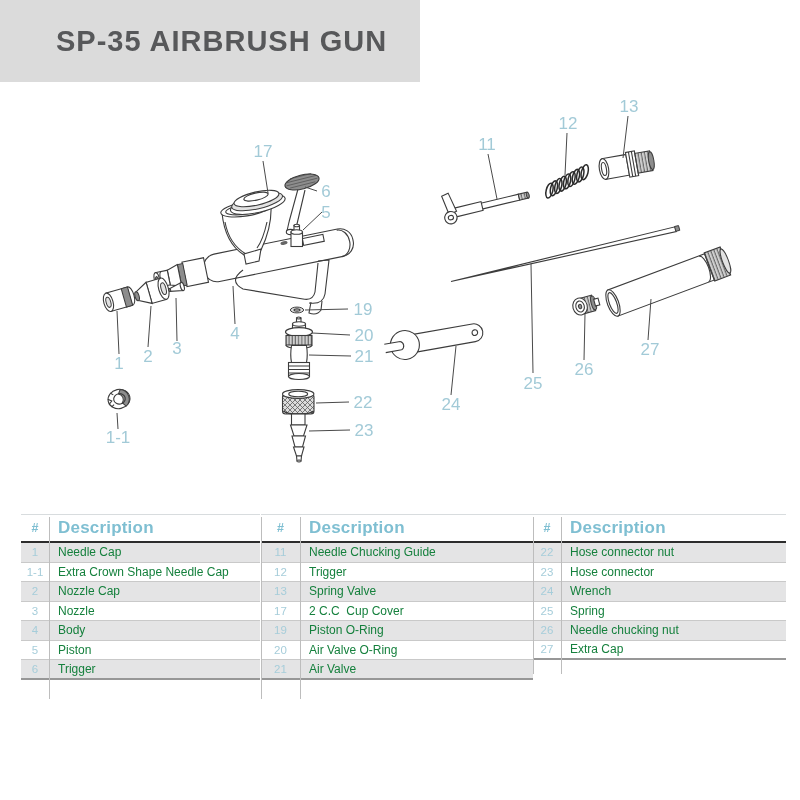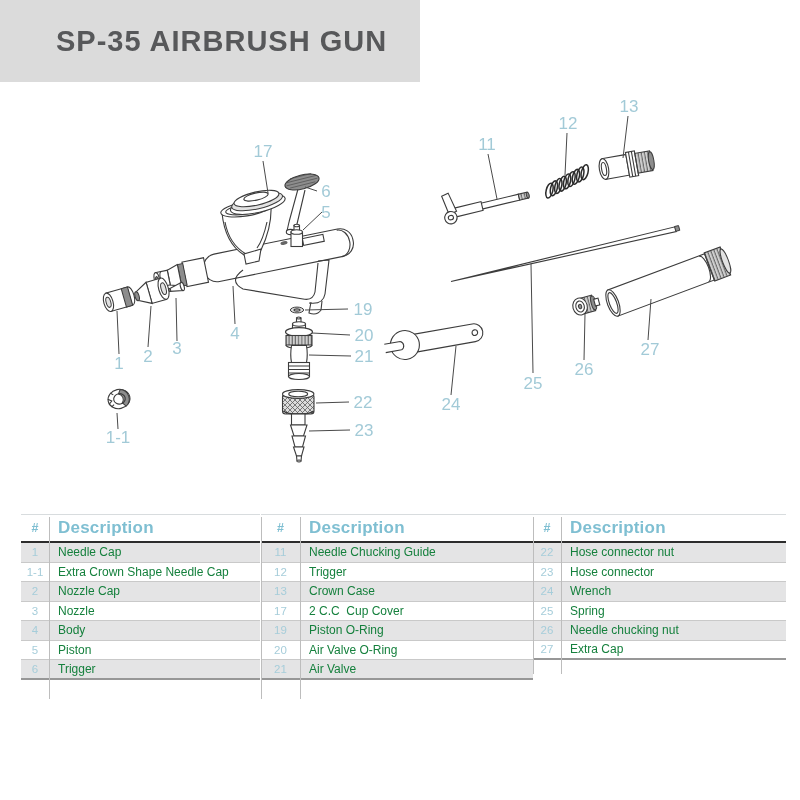--- a/index.html
+++ b/index.html
@@ -335,21 +335,21 @@
     <div class="trow g">
       <span class="td-num">11</span>
       <span class="td-desc">Needle Chucking Guide</span>
     </div>
     <div class="trow">
       <span class="td-num">12</span>
       <span class="td-desc">Trigger</span>
     </div>
     <div class="trow g">
       <span class="td-num">13</span>
-      <span class="td-desc">Crown Case</span>
+      <span class="td-desc">Spring Valve</span>
     </div>
     <div class="trow">
       <span class="td-num">17</span>
       <span class="td-desc">2 C.C  Cup Cover</span>
     </div>
     <div class="trow g">
       <span class="td-num">19</span>
       <span class="td-desc">Piston O-Ring</span>
     </div>
     <div class="trow">

